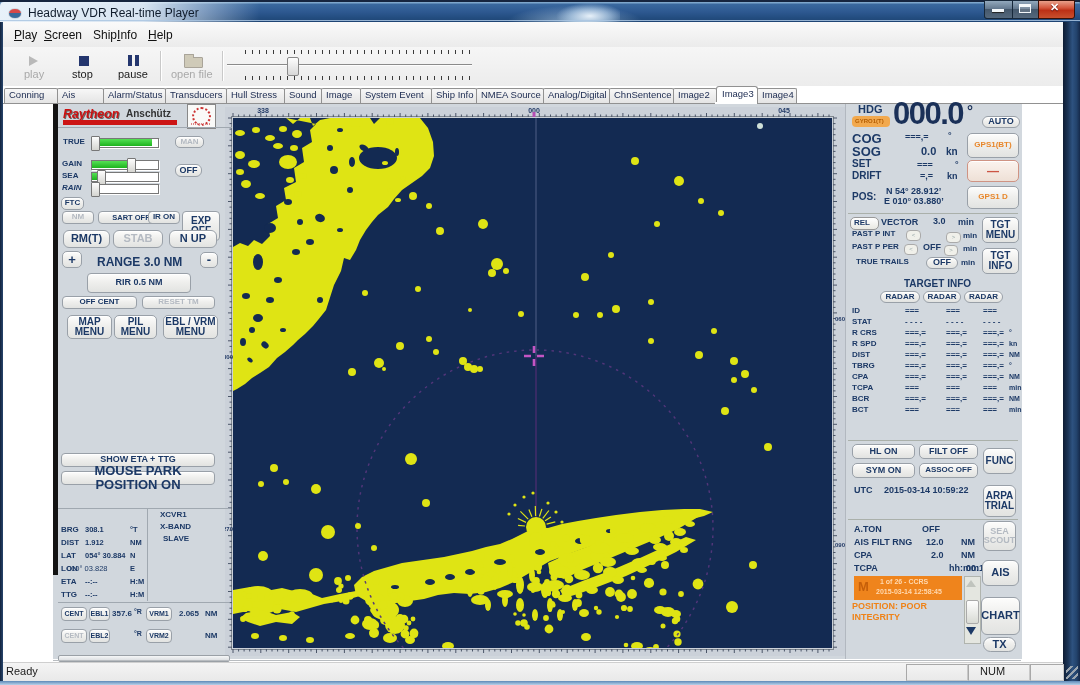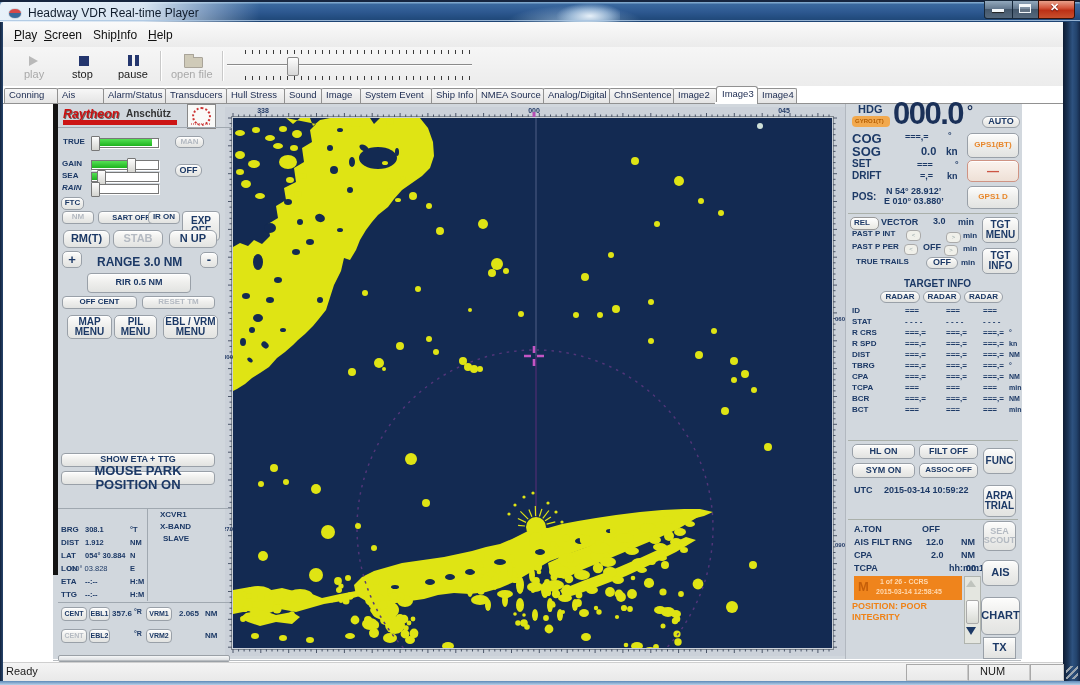--- a/index.html
+++ b/index.html
@@ -1047,21 +1047,21 @@
 <div class="t" style="left:880px;top:578px;font-size:7px;color:#ffd9b0;font-weight:bold;z-index:5;">1 of 26 - CCRS</div>
 <div class="t" style="left:876px;top:588px;font-size:7px;color:#ffd9b0;font-weight:bold;z-index:5;">2015-03-14 12:58:45</div>
 <div class="abs" style="left:964px;top:576px;width:15px;height:66px;background:#e4e6e0;border:1px solid #b0b4ae;z-index:5;"></div>
 <div class="abs" style="left:966px;top:580px;width:0;height:0;border-left:5px solid transparent;border-right:5px solid transparent;border-bottom:7px solid #c0c4be;z-index:5;"></div>
 <div class="abs" style="left:966px;top:600px;width:11px;height:22px;background:linear-gradient(180deg,#fff,#d8dad4);border:1px solid #aaa;border-radius:2px;z-index:5;"></div>
 <div class="abs" style="left:966px;top:627px;width:0;height:0;border-left:5px solid transparent;border-right:5px solid transparent;border-top:8px solid #1c3966;z-index:5;"></div>
 <div class="t" style="left:852px;top:602px;font-size:9px;color:#ef8318;font-weight:bold;z-index:5;">POSITION: POOR</div>
 <div class="t" style="left:852px;top:613px;font-size:9px;color:#ef8318;font-weight:bold;z-index:5;">INTEGRITY</div>
 <div class="b" style="left:982px;top:560px;width:37px;height:26px;font-size:11px;border-radius:6px;z-index:5;">AIS</div>
 <div class="b" style="left:981px;top:597px;width:39px;height:38px;font-size:11px;border-radius:6px;z-index:5;">CHART</div>
-<div class="b" style="left:983px;top:637px;width:33px;height:22px;font-size:11px;border-radius:0;z-index:5;">TX</div>
+<div class="b" style="left:983px;top:637px;width:33px;height:15px;font-size:11px;border-radius:10px;z-index:5;">TX</div>
 <div class="abs" style="left:58px;top:655px;width:170px;height:5px;background:linear-gradient(180deg,#f5f6f7,#d8dbde);border:1px solid #9aa0a6;border-radius:2px;z-index:5;"></div>
 <div class="abs" style="left:53px;top:660px;width:968px;height:1px;background:#b8bcc0;z-index:5;"></div>
 <div class="abs" style="left:0px;top:662px;width:1080px;height:19px;background:linear-gradient(180deg,#f4f4f4,#e8e8e8);border-top:1px solid #cfcfcf;z-index:6"></div>
 <div class="t" style="left:6px;top:666px;font-size:11px;color:#1a1a1a;font-weight:normal;z-index:7;">Ready</div>
 <div class="abs" style="left:906px;top:664px;width:60px;height:15px;border:1px solid #c8c8c8;border-top-color:#a8a8a8;border-left-color:#a8a8a8;z-index:7"></div>
 <div class="abs" style="left:968px;top:664px;width:60px;height:15px;border:1px solid #c8c8c8;border-top-color:#a8a8a8;border-left-color:#a8a8a8;z-index:7"></div>
 <div class="t" style="left:980px;top:666px;font-size:11px;color:#1a1a1a;font-weight:normal;z-index:8;">NUM</div>
 <div class="abs" style="left:1030px;top:664px;width:32px;height:15px;border:1px solid #c8c8c8;border-top-color:#a8a8a8;border-left-color:#a8a8a8;z-index:7"></div>
 <div class="abs" style="left:1066px;top:666px;width:12px;height:13px;background:repeating-linear-gradient(135deg,transparent 0 3px,#9aa4ae 3px 5px);z-index:8"></div>
 <div class="abs" style="left:0;top:22px;width:3px;height:659px;background:linear-gradient(90deg,#12223c,#27466e);z-index:9"></div>

